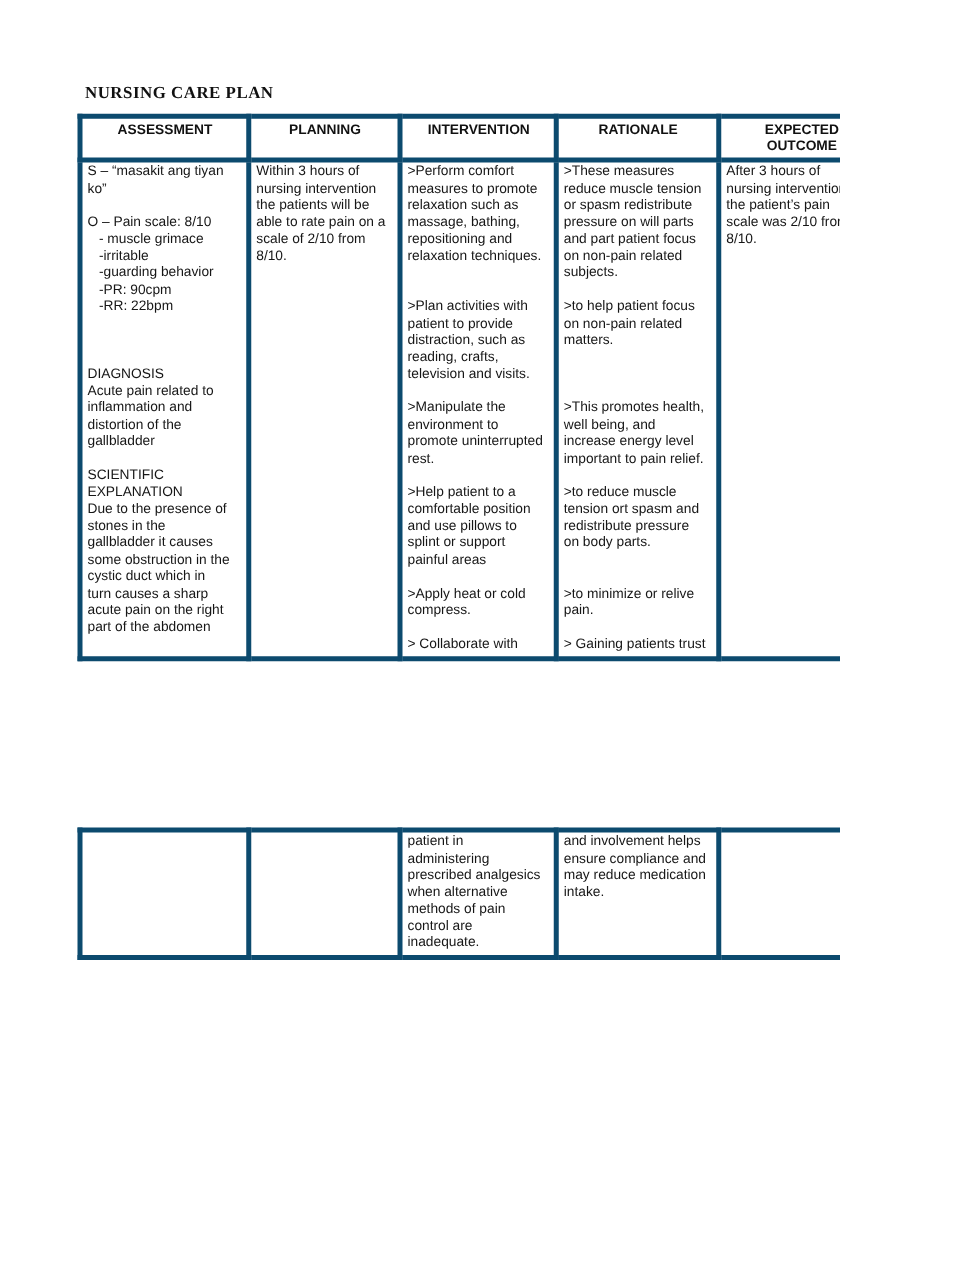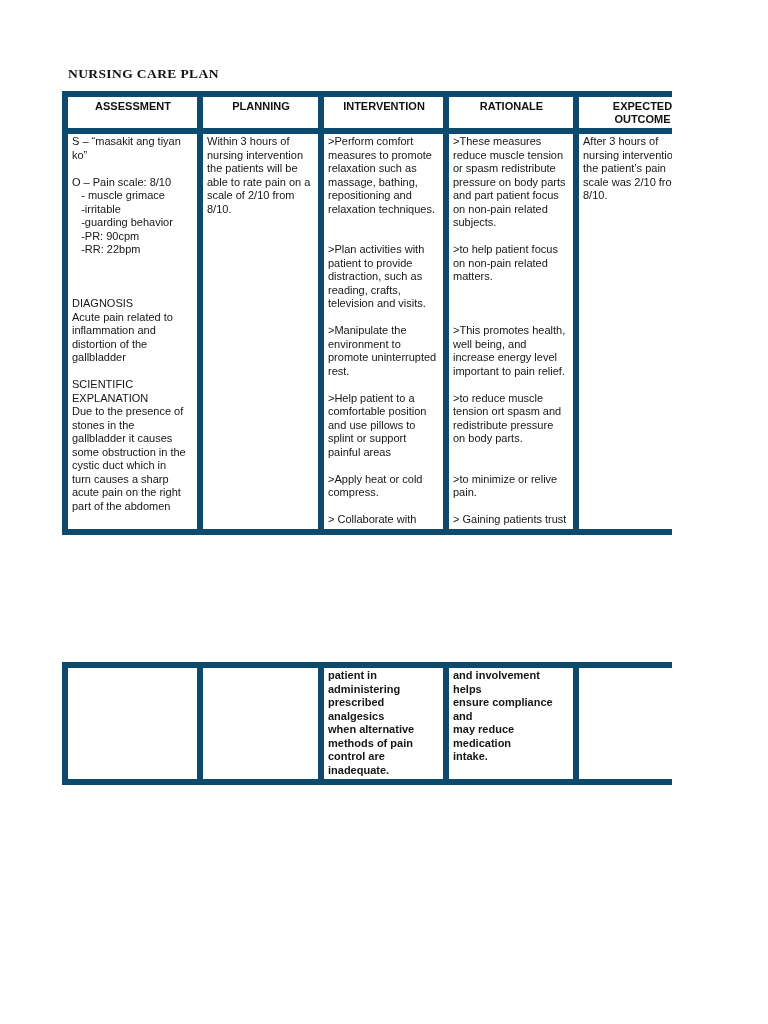--- a/index.html
+++ b/index.html
@@ -28,25 +28,25 @@
   }
 
   table.care-table {
     position: absolute;
     left: 62px;
     border-collapse: collapse;
     table-layout: fixed;
     width: 643px;
   }
   table.main-table { top: 91px; }
-  table.cont-table { top: 662px; font-weight: bold; }
+  table.cont-table { top: 662px; }
 
   .care-table th,
   .care-table td {
-    border: 6px solid #0c4a6e;
+    border: 4px solid #0c4a6e;
     vertical-align: top;
     padding: 1px 3px 2px 4px;
   }
 
   .care-table th {
     font-size: 11px;
     font-weight: bold;
     text-align: center;
     white-space: pre-line;
     line-height: 13px;
@@ -170,21 +170,21 @@
             <div class="ln"></div>
             <div class="ln">&gt;Apply heat or cold</div>
             <div class="ln">compress.</div>
             <div class="ln"></div>
             <div class="ln">&gt; Collaborate with</div>
           </td>
         <td>
             <div class="ln">&gt;These measures</div>
             <div class="ln">reduce muscle tension</div>
             <div class="ln">or spasm redistribute</div>
-            <div class="ln">pressure on body parts</div>
+            <div class="ln">pressure on will parts</div>
             <div class="ln">and part patient focus</div>
             <div class="ln">on non-pain related</div>
             <div class="ln">subjects.</div>
             <div class="ln"></div>
             <div class="ln">&gt;to help patient focus</div>
             <div class="ln">on non-pain related</div>
             <div class="ln">matters.</div>
             <div class="ln"></div>
             <div class="ln"></div>
             <div class="ln"></div>

